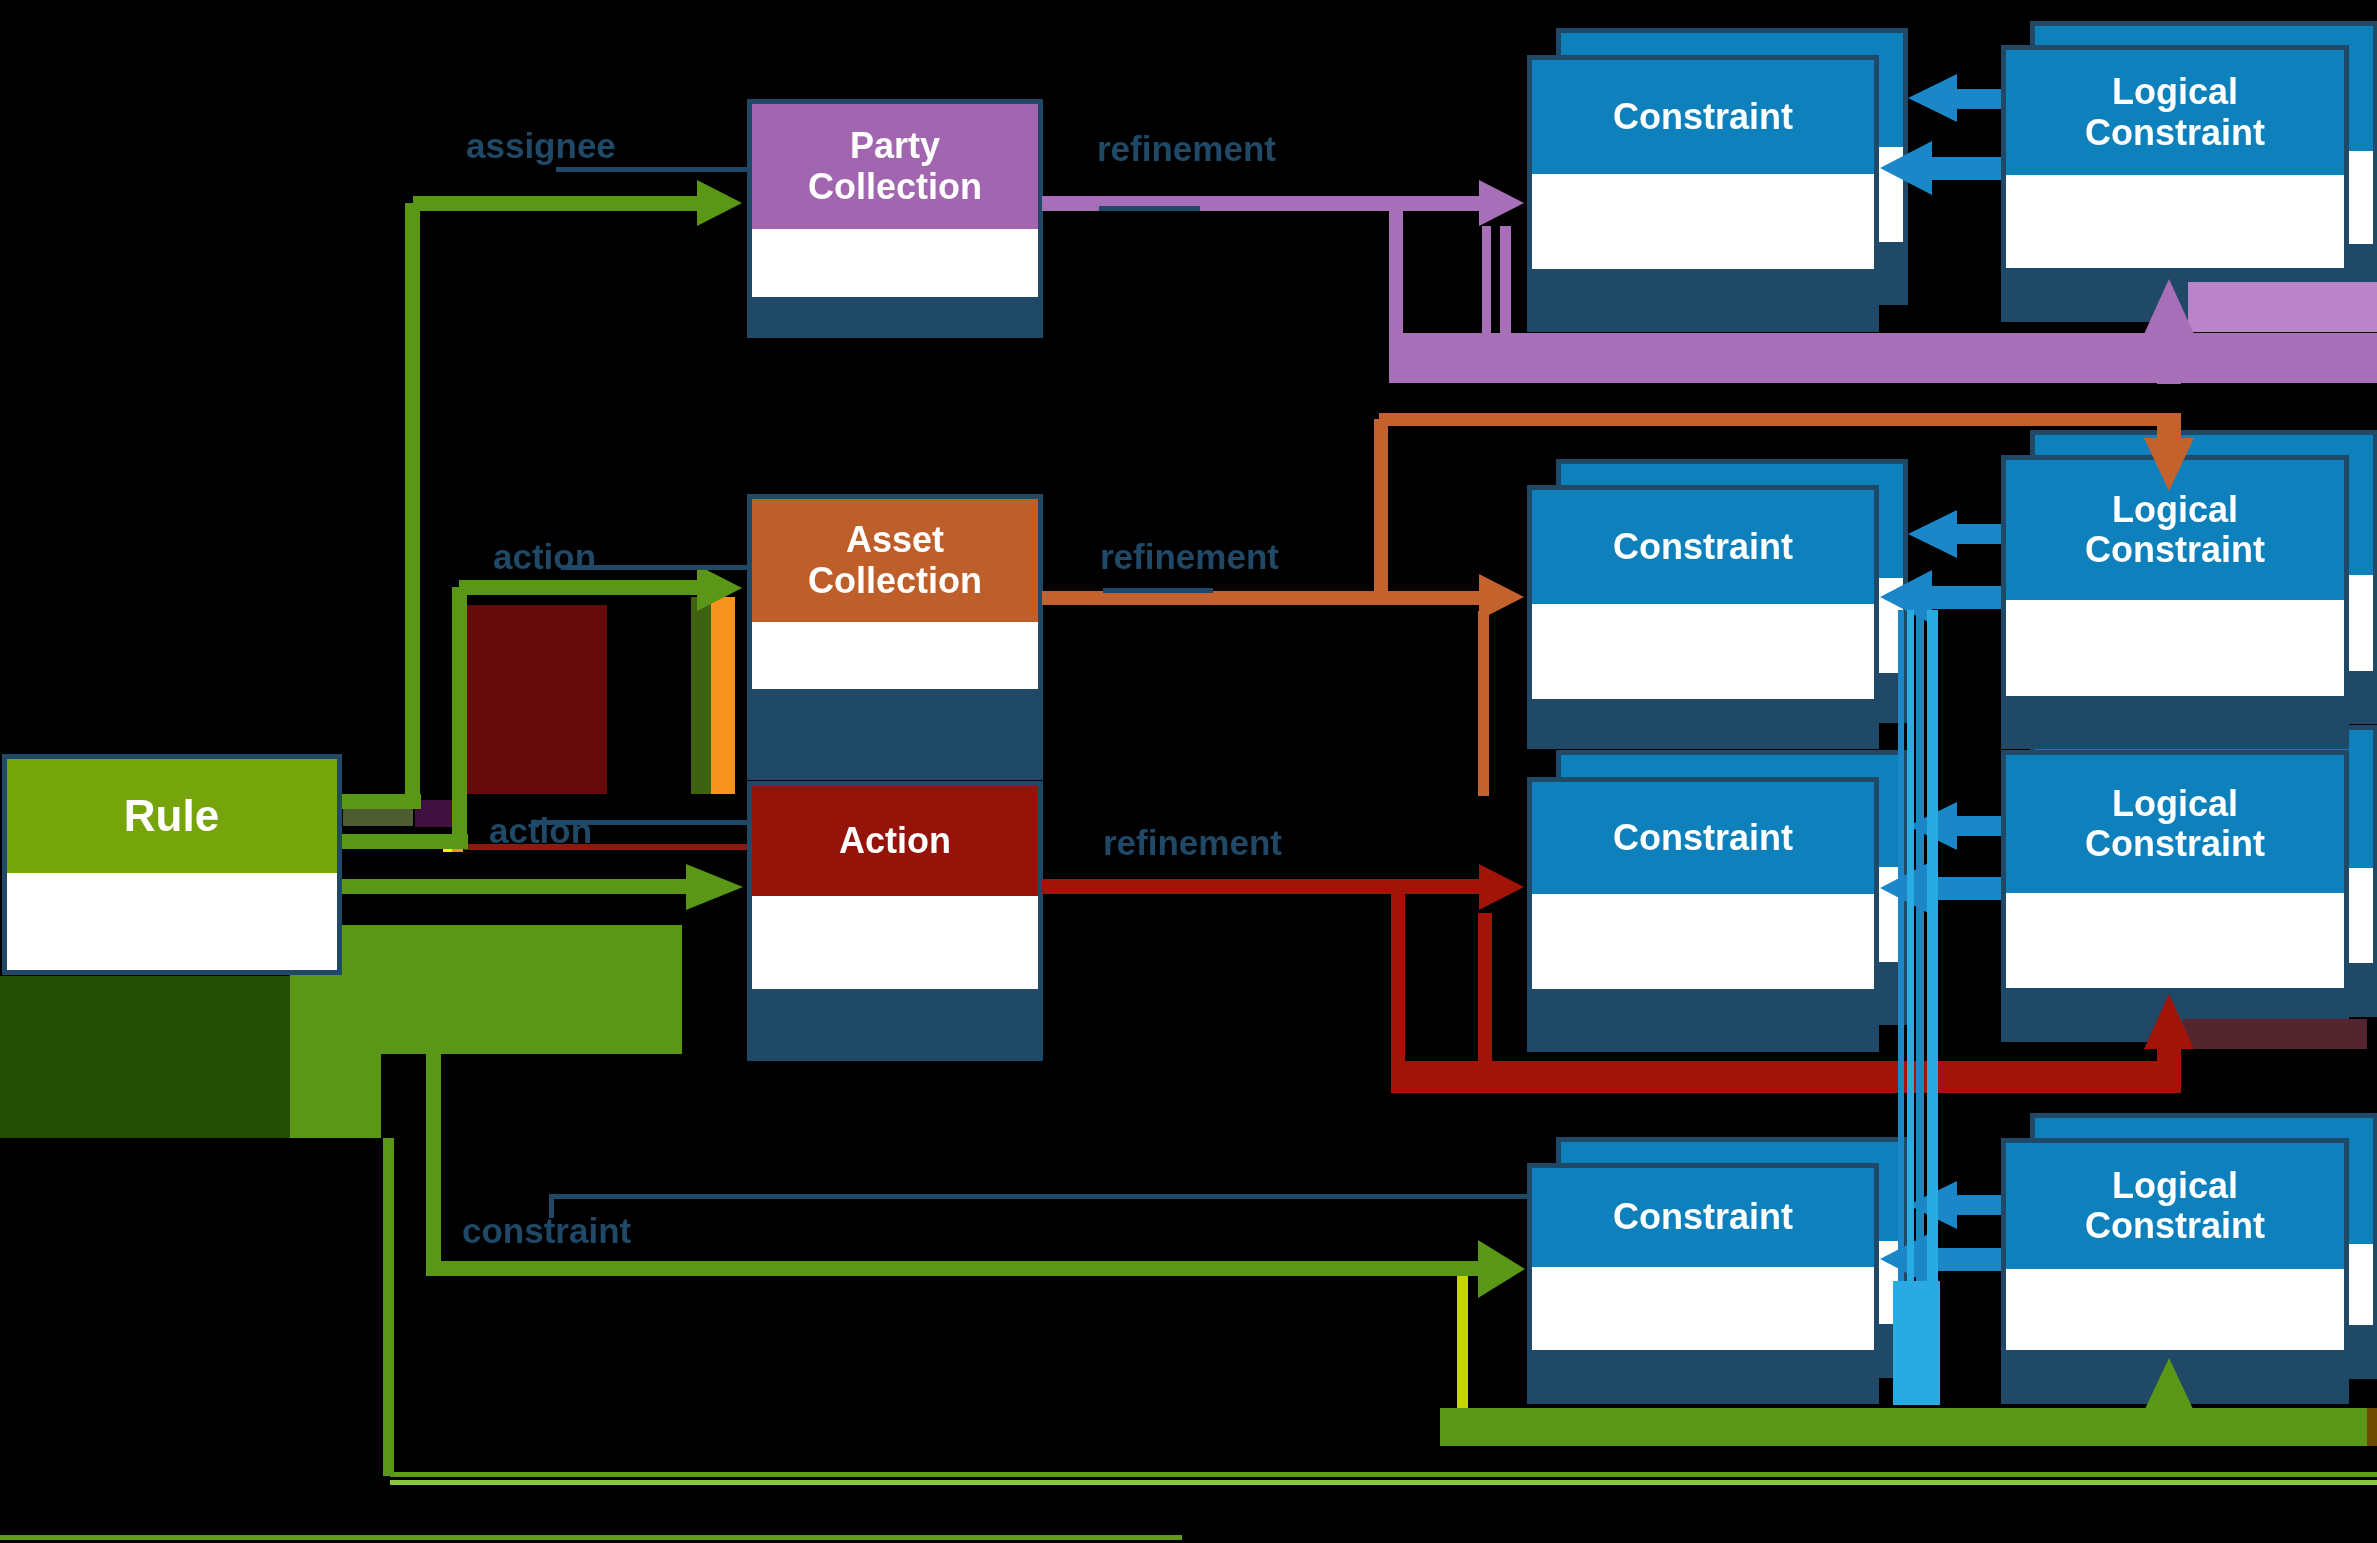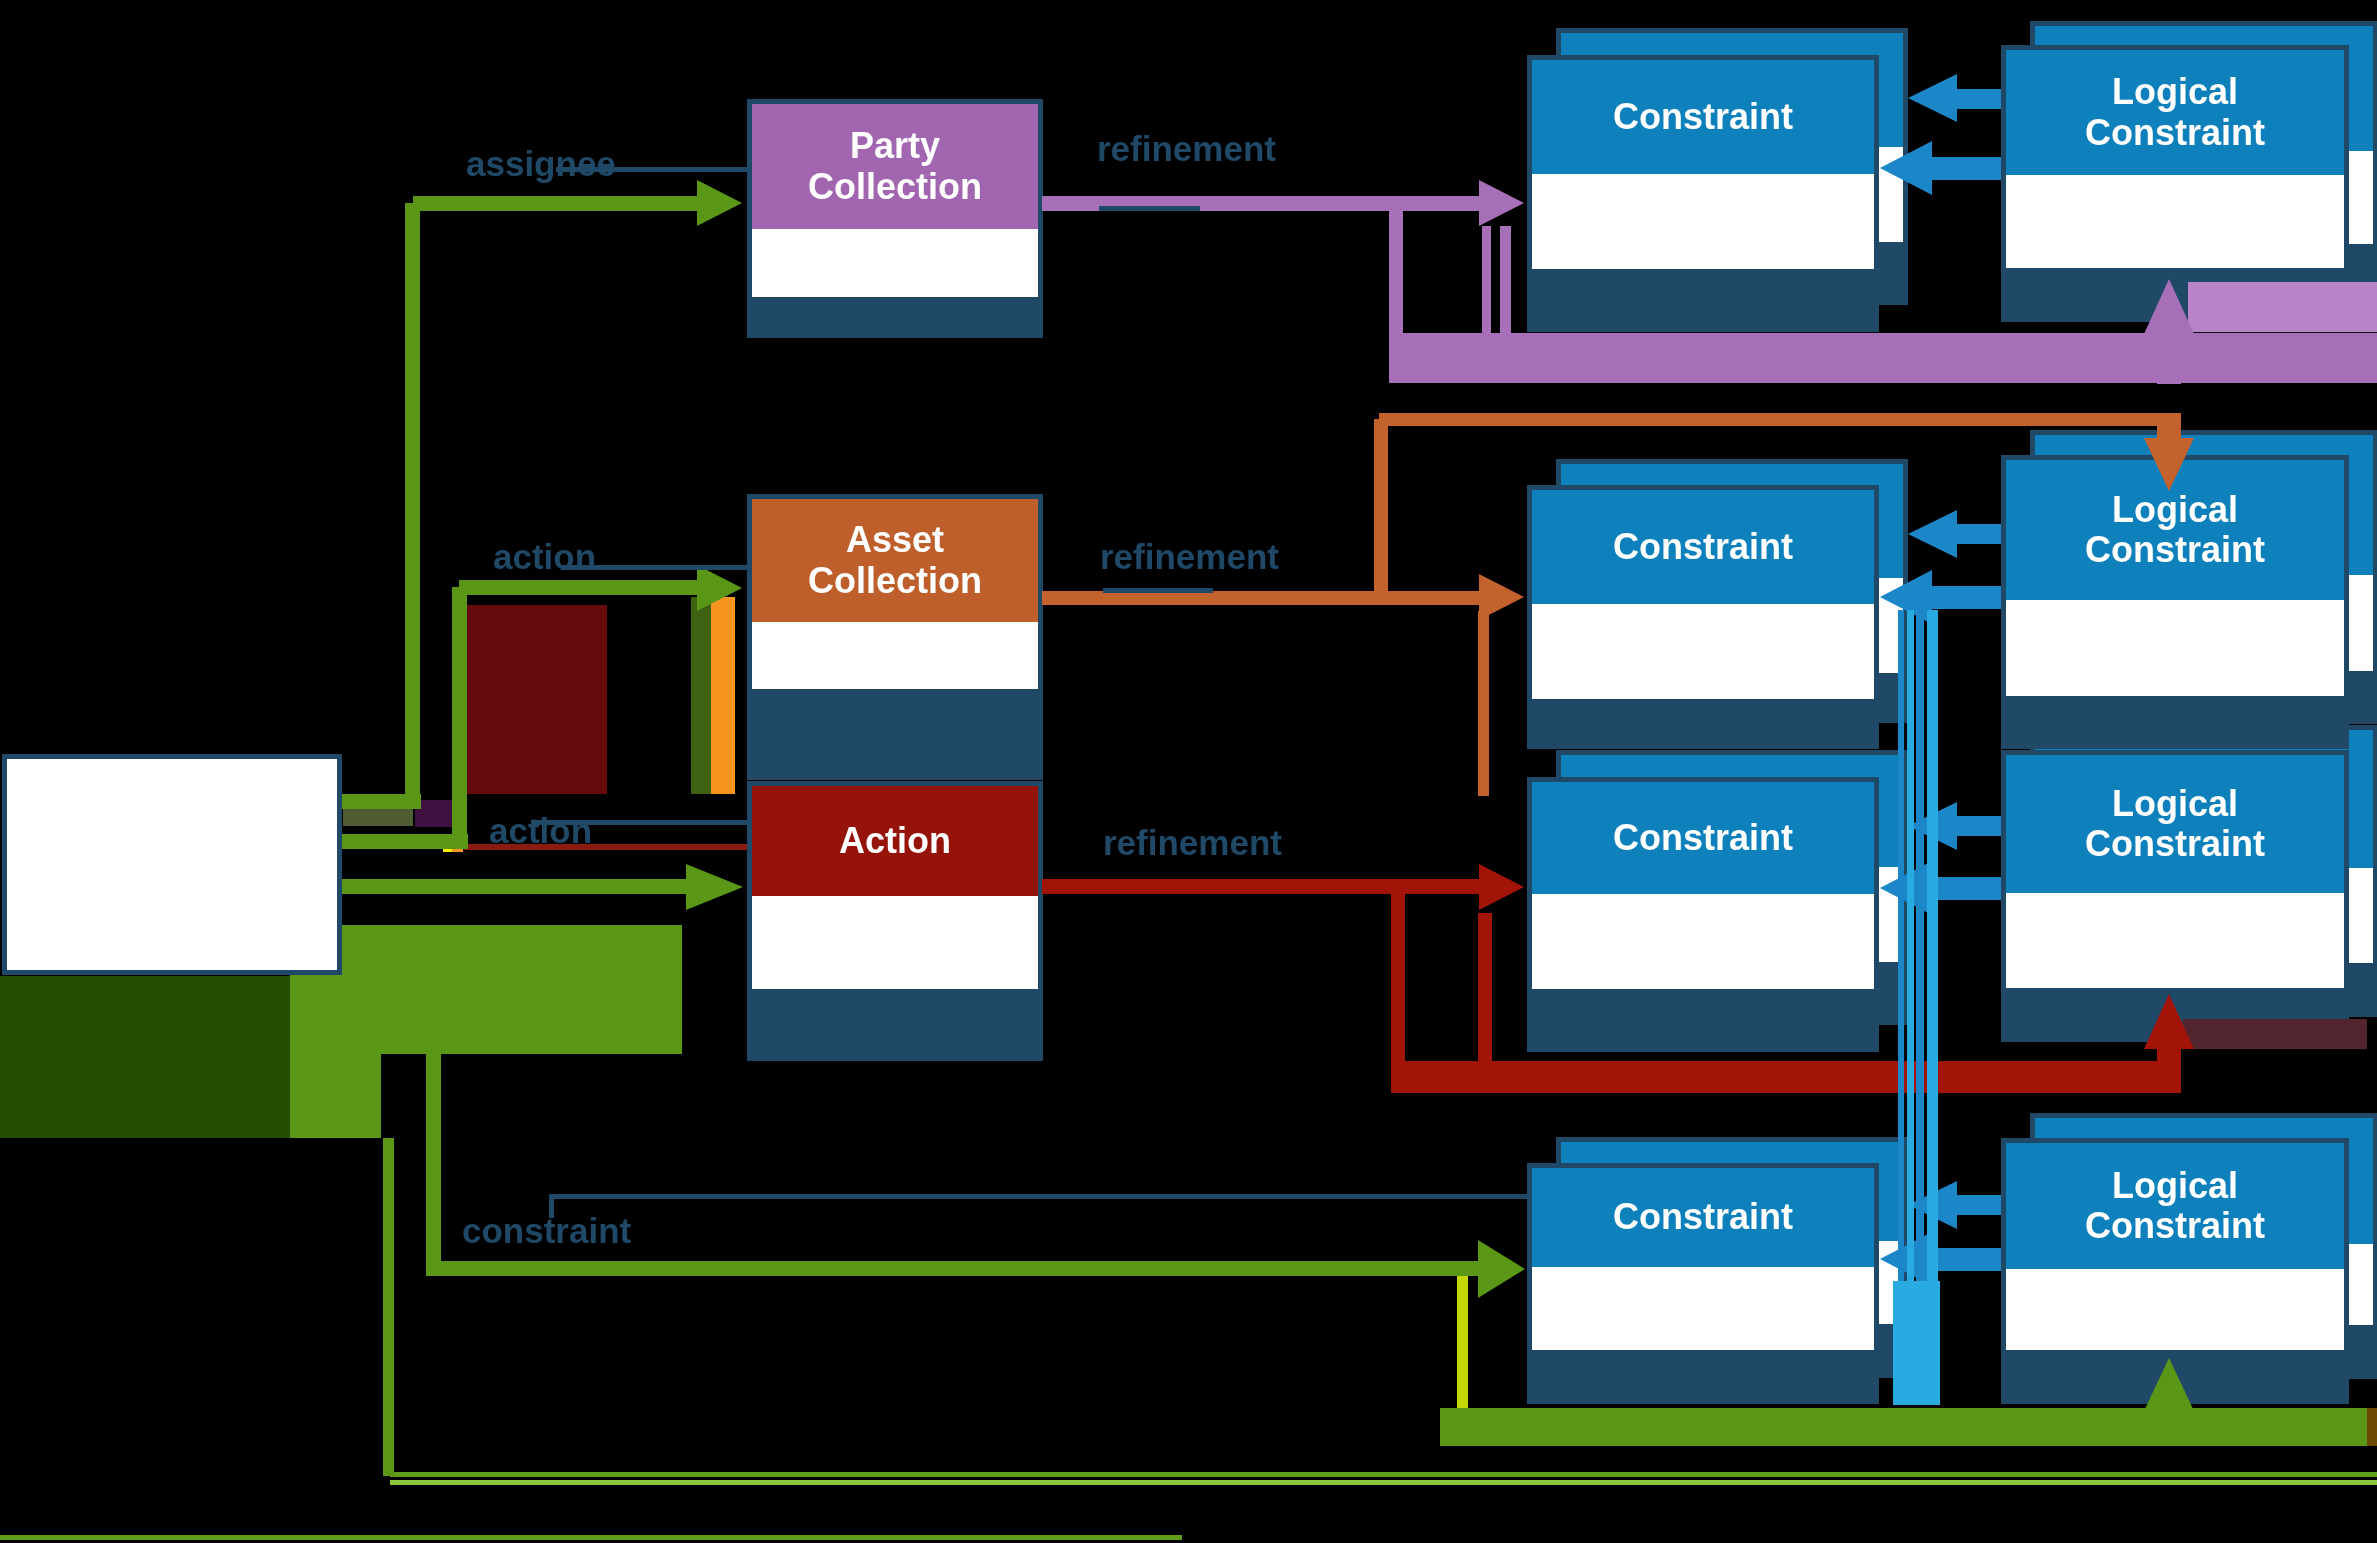--- a/index.html
+++ b/index.html
@@ -137,20 +137,23 @@
         <span>Action</span>
       </div>
     <div class="wt"></div>
       <div class="ft" style="height:67px;"></div>
   </div>
 
   <div class="seg" style="left:0;top:976px;width:290px;height:162px;background:#254E05;"></div>
   <div class="seg" style="left:290px;top:970px;width:91px;height:168px;background:#5A9717;"></div>
   <div class="seg" style="left:342px;top:925px;width:340px;height:129px;background:#5A9717;"></div>
   <div class="cbox" style="left:1.5px;top:754px;width:340px;height:221px;">
+    <div class="hd" style="height:114px;background:#76A40B;font-size:44px;">
+        <span>Rule</span>
+      </div>
     <div class="wt"></div>
   </div>
 
   <div class="seg" style="left:455px;top:605px;width:152px;height:189px;background:#660B0B;"></div>
   <div class="seg" style="left:691px;top:597px;width:20px;height:197px;background:#3F6212;"></div>
   <div class="seg" style="left:711px;top:597px;width:24px;height:197px;background:#F7941D;"></div>
   <div class="seg" style="left:343px;top:796px;width:70px;height:30px;background:#4F5B31;"></div>
   <div class="seg" style="left:415px;top:800px;width:40px;height:26.5px;background:#3F1040;"></div>
   <div class="seg" style="left:443px;top:843px;width:9px;height:9px;background:#FFF200;"></div>
   <div class="seg" style="left:452px;top:843px;width:11.4px;height:9px;background:#F7941D;"></div>
@@ -236,21 +239,21 @@
   <div class="seg" style="left:1893px;top:1281px;width:47px;height:124px;background:#29ABE2;"></div>
 
   <div class="seg" style="left:556px;top:167px;width:191px;height:4.5px;background:#1F4966;"></div>
   <div class="seg" style="left:561px;top:565px;width:186px;height:4.5px;background:#1F4966;"></div>
   <div class="seg" style="left:531px;top:820px;width:216px;height:4.5px;background:#1F4966;"></div>
   <div class="seg" style="left:551px;top:1194px;width:976px;height:4.5px;background:#1F4966;"></div>
   <div class="seg" style="left:549px;top:1194px;width:4.5px;height:24px;background:#1F4966;"></div>
   <div class="seg" style="left:1099px;top:206px;width:101px;height:4.5px;background:#1F4966;"></div>
   <div class="seg" style="left:1103px;top:588px;width:110px;height:4.5px;background:#1F4966;"></div>
 
-  <div class="lbl" style="left:466px;top:144px;">assignee</div>
+  <div class="lbl" style="left:466px;top:126px;">assignee</div>
   <div class="lbl" style="left:493px;top:537px;">action</div>
   <div class="lbl" style="left:489px;top:811px;">action</div>
   <div class="lbl" style="left:462px;top:1211px;">constraint</div>
   <div class="lbl" style="left:1097px;top:129px;">refinement</div>
   <div class="lbl" style="left:1100px;top:537px;">refinement</div>
   <div class="lbl" style="left:1103px;top:823px;">refinement</div>
 
 </div>
 
 

